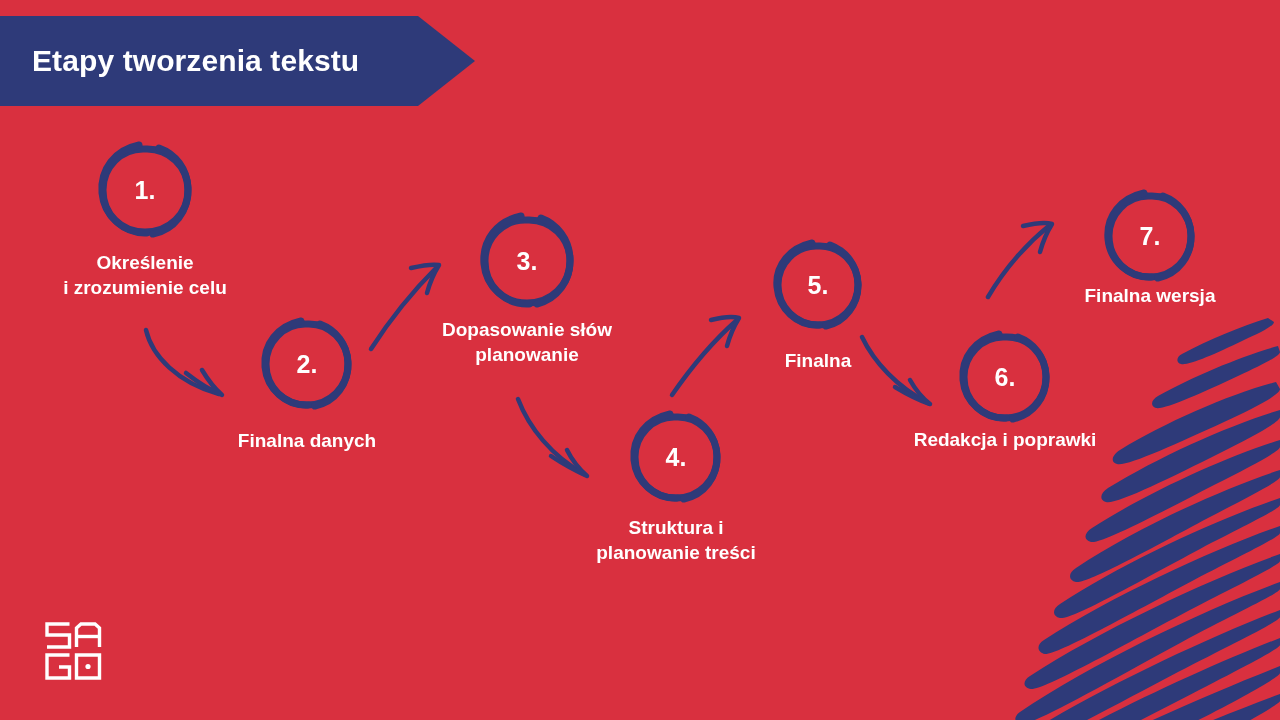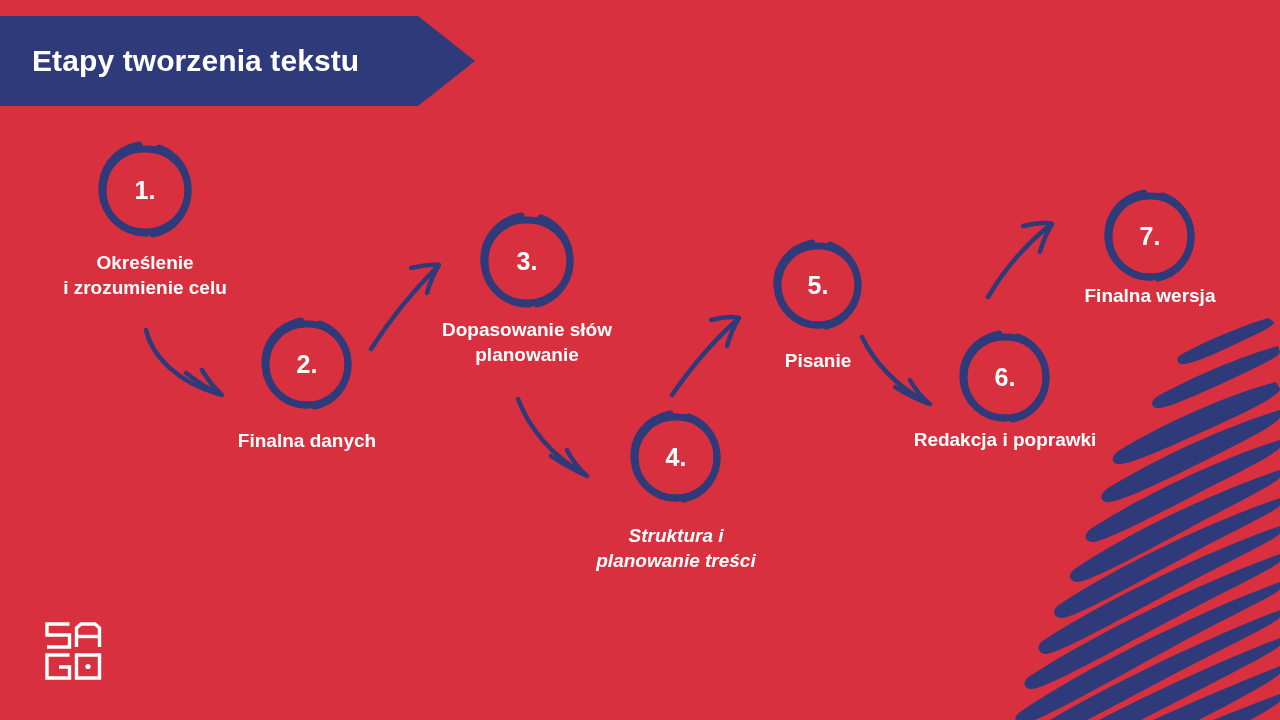--- a/index.html
+++ b/index.html
@@ -229,36 +229,36 @@
       <div class="step-circle">
         <svg width="100" height="100" viewBox="0 0 100 100" aria-hidden="true">
           <g fill="none" stroke="#2e3a79" stroke-width="7" stroke-linecap="round">
             <path d="M50 10 C73 9 91 28 91 50 C91 73 73 91 50 91 C27 91 9 73 9 50 C9 28 27 10 48 10"></path>
             <path d="M44 7 C21 12 6 30 8 53 C10 75 29 92 51 91"></path>
             <path d="M58 92 C78 88 92 70 91 48 C90 30 79 16 63 10"></path>
           </g>
         </svg>
       </div>
       <div class="step-number" style="height:100px;">4.</div>
-      <div class="step-label" style="top:116px;font-style:italic;">Struktura i
+      <div class="step-label" style="top:108px;">Struktura i
 planowanie treści</div>
     </div>
 
     <div class="step" style="left:769px; top:236px; width:98px;">
       <div class="step-circle">
         <svg width="98" height="98" viewBox="0 0 98 98" aria-hidden="true">
           <g fill="none" stroke="#2e3a79" stroke-width="7" stroke-linecap="round">
             <path d="M49 10 C71 9 89 27 89 49 C89 71 71 89 49 89 C27 89 9 71 9 49 C9 27 27 10 47 10"></path>
             <path d="M43 7 C21 12 6 29 8 51 C10 73 28 90 50 89"></path>
             <path d="M57 90 C76 86 90 68 89 47 C88 29 77 15 61 9"></path>
           </g>
         </svg>
       </div>
       <div class="step-number" style="height:98px;">5.</div>
-      <div class="step-label" style="top:112px;">Pisanie</div>
+      <div class="step-label" style="top:112px;">Finalna</div>
     </div>
 
     <div class="step" style="left:955px; top:327px; width:100px;">
       <div class="step-circle">
         <svg width="100" height="100" viewBox="0 0 100 100" aria-hidden="true">
           <g fill="none" stroke="#2e3a79" stroke-width="7" stroke-linecap="round">
             <path d="M50 10 C73 9 91 28 91 50 C91 73 73 91 50 91 C27 91 9 73 9 50 C9 28 27 10 48 10"></path>
             <path d="M44 7 C21 12 6 30 8 53 C10 75 29 92 51 91"></path>
             <path d="M58 92 C78 88 92 70 91 48 C90 30 79 16 63 10"></path>
           </g>

